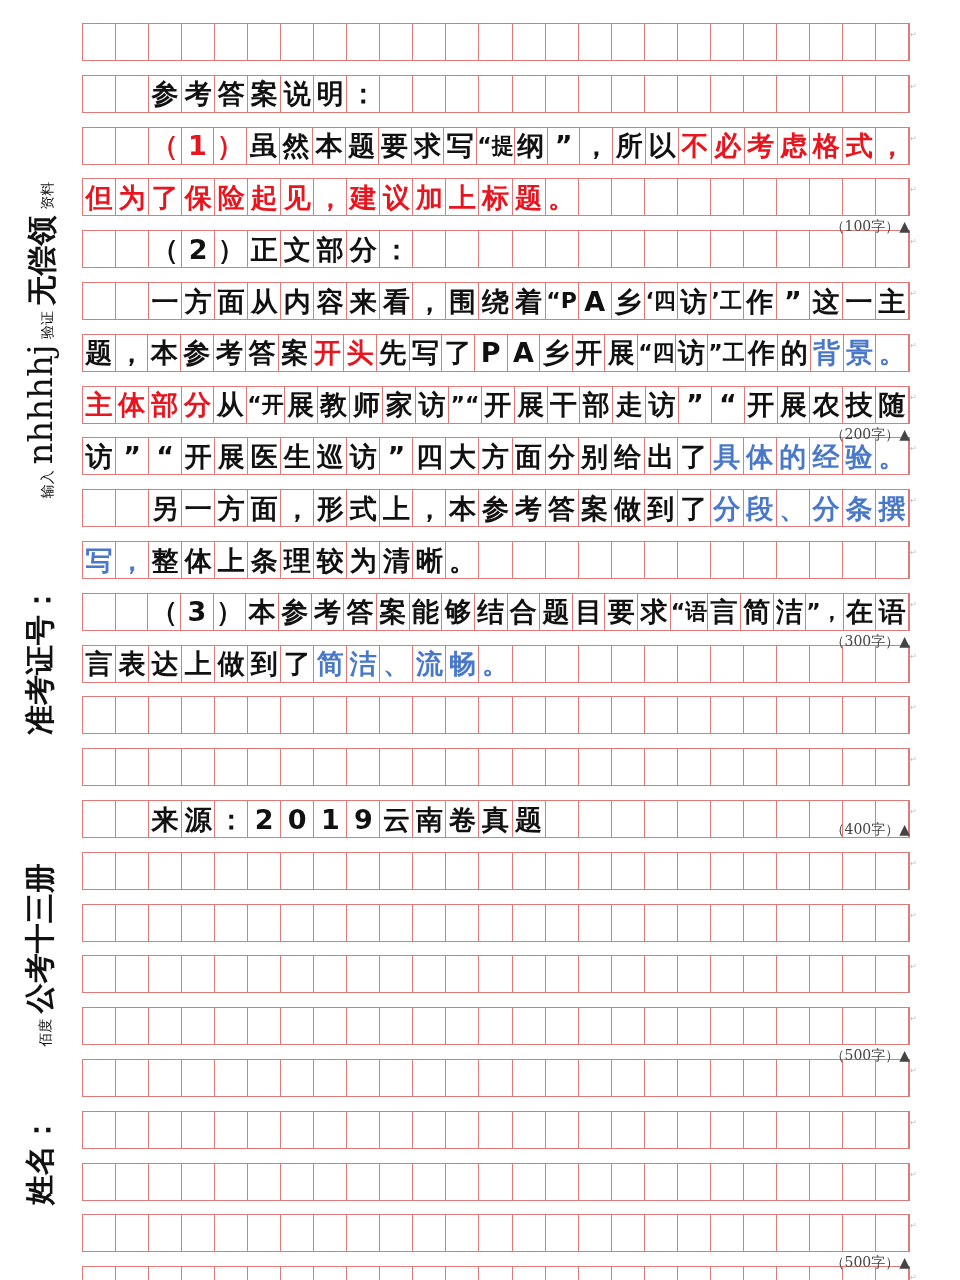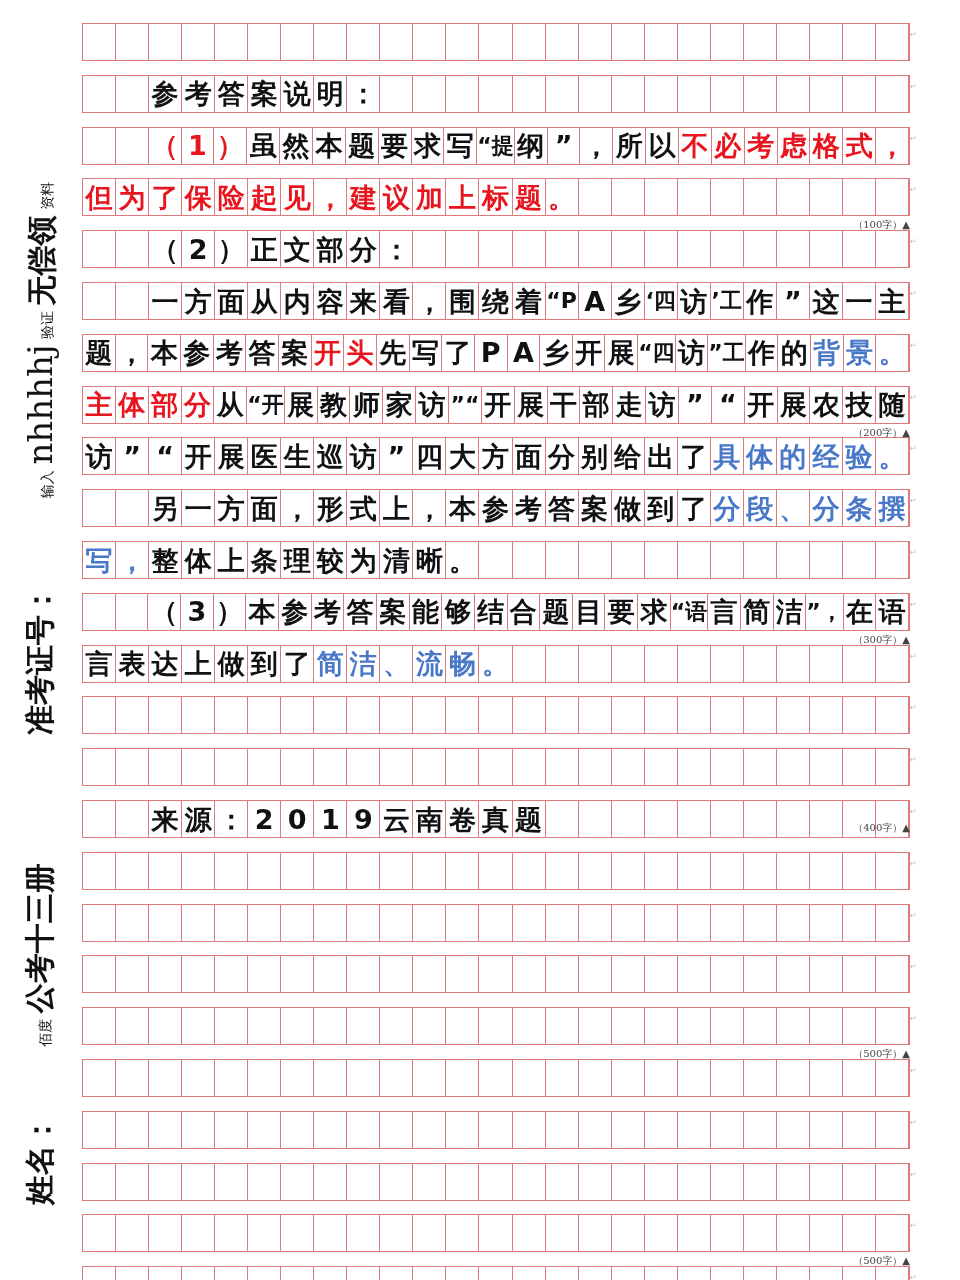--- a/index.html
+++ b/index.html
@@ -34,21 +34,21 @@
     overflow: visible; white-space: nowrap;
   }
   .cell:last-child { border-right: none; }
   .cell.red { color: #e8141e; }
   .cell.blue { color: #4a78c8; }
   .cell.small { font-size: 22px; }
   .return-mark {
     position: absolute; right: -8px; top: 6px; font-size: 8px; color: #bbb;
   }
   .counter {
-    position: absolute; right: 12px; font-size: 10px; color: #444;
+    position: absolute; right: 12px; font-size: 14px; color: #444;
     font-family: "DejaVu Serif", "Liberation Serif", serif;
   }
 </style>
 </head>
 <body>
 
 <div class="sidebar">
   <div class="side-label" style="top:340px;">
     <span class="sm">输入</span>
     <span class="lg" style="font-weight:normal;">nhhhhj</span>

